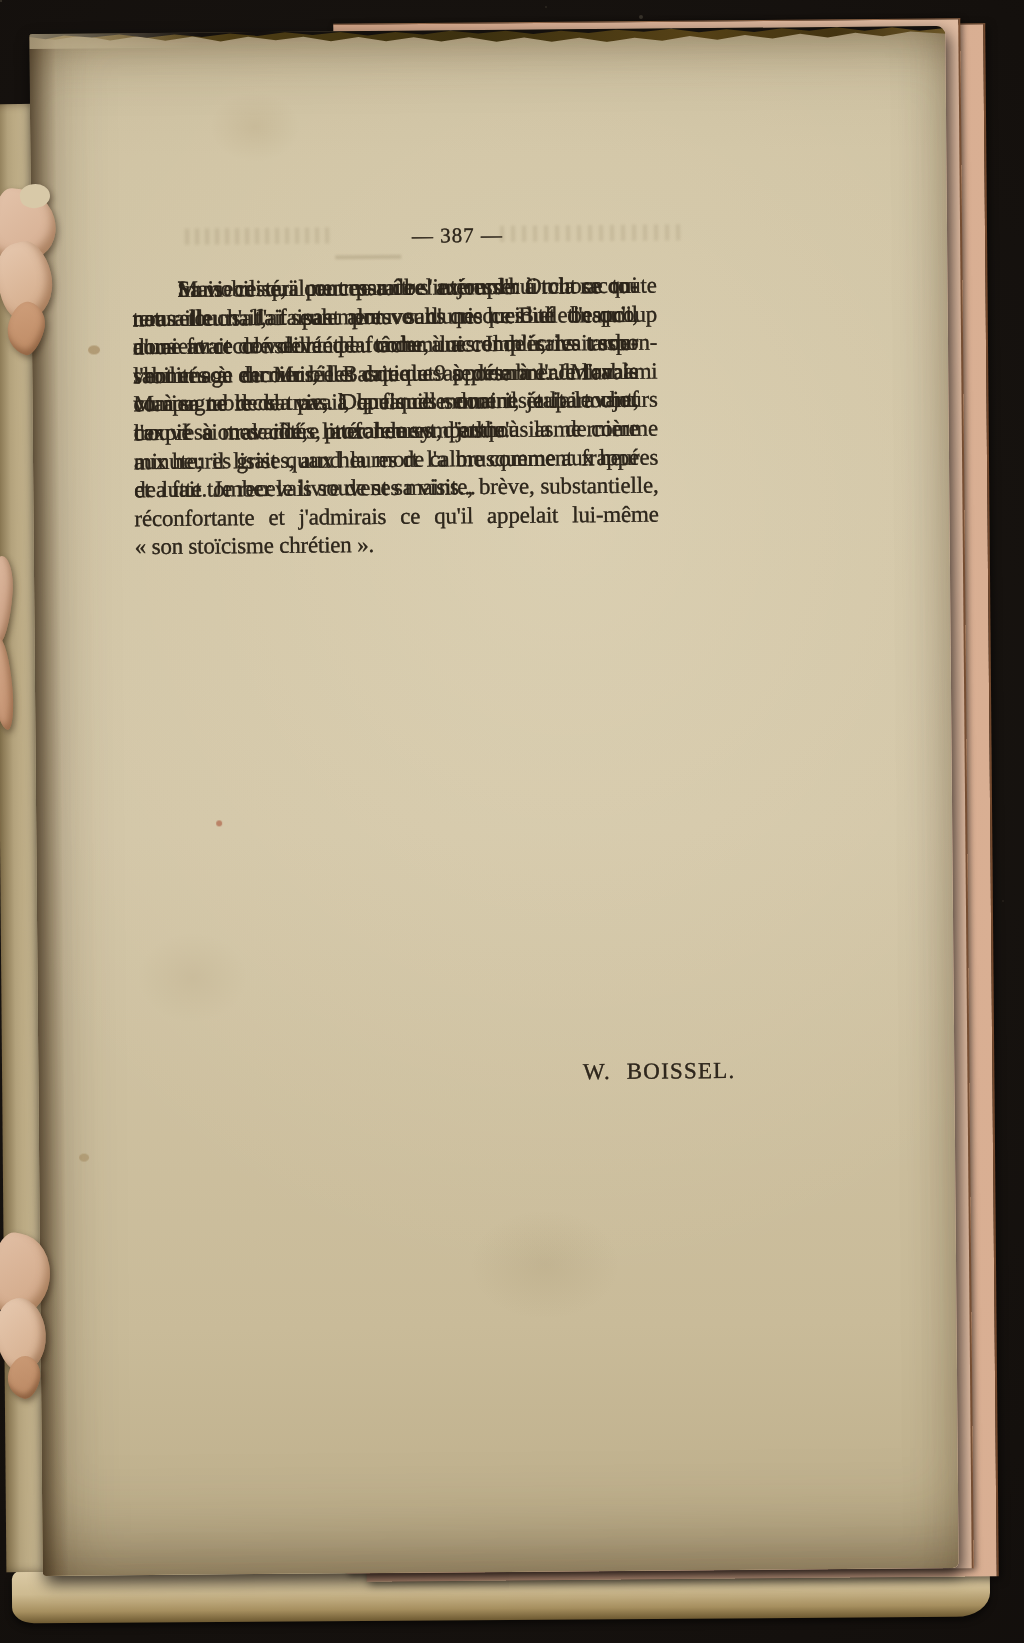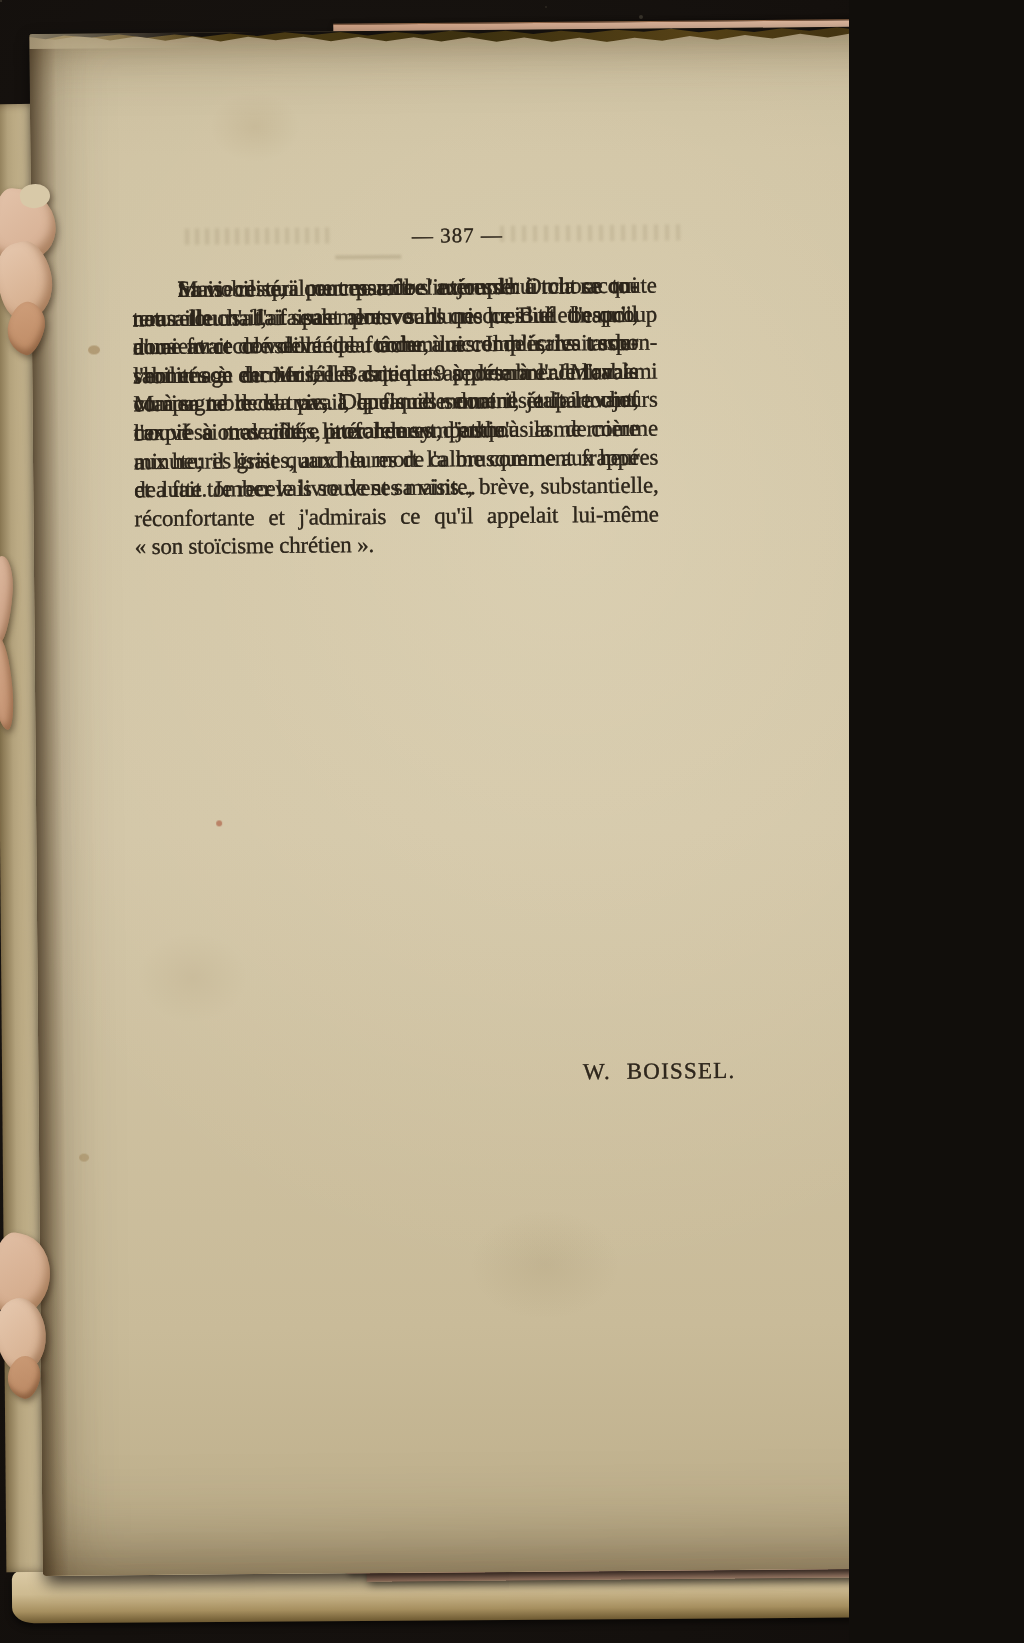--- a/index.html
+++ b/index.html
@@ -1,16 +1,16 @@
 <!DOCTYPE html>
 <html><head>
 <meta charset="utf-8">
 <style>
   html,body{margin:0;padding:0;background:#110e0b;}
-  .stage{position:relative;width:849px;height:1643px;overflow:hidden;
+  .stage{position:relative;width:1024px;height:1643px;overflow:hidden;
          background:radial-gradient(140% 110% at 45% 45%, #1b1713 0%, #14100d 55%, #0d0a08 100%);
          font-family:"Liberation Serif","DejaVu Serif",serif;}
   .stage *{position:absolute;}
 
   
   .specks{left:0;top:0;width:2px;height:2px;border-radius:50%;background:rgba(200,190,160,.22);
           box-shadow:640px 16px 0 1px rgba(190,180,150,.20),828px 54px 0 0 rgba(190,180,150,.16),
                      545px 6px 0 0 rgba(190,180,150,.14),986px 320px 0 0 rgba(190,180,150,.12),
                      1002px 900px 0 0 rgba(190,180,150,.10);}
 

